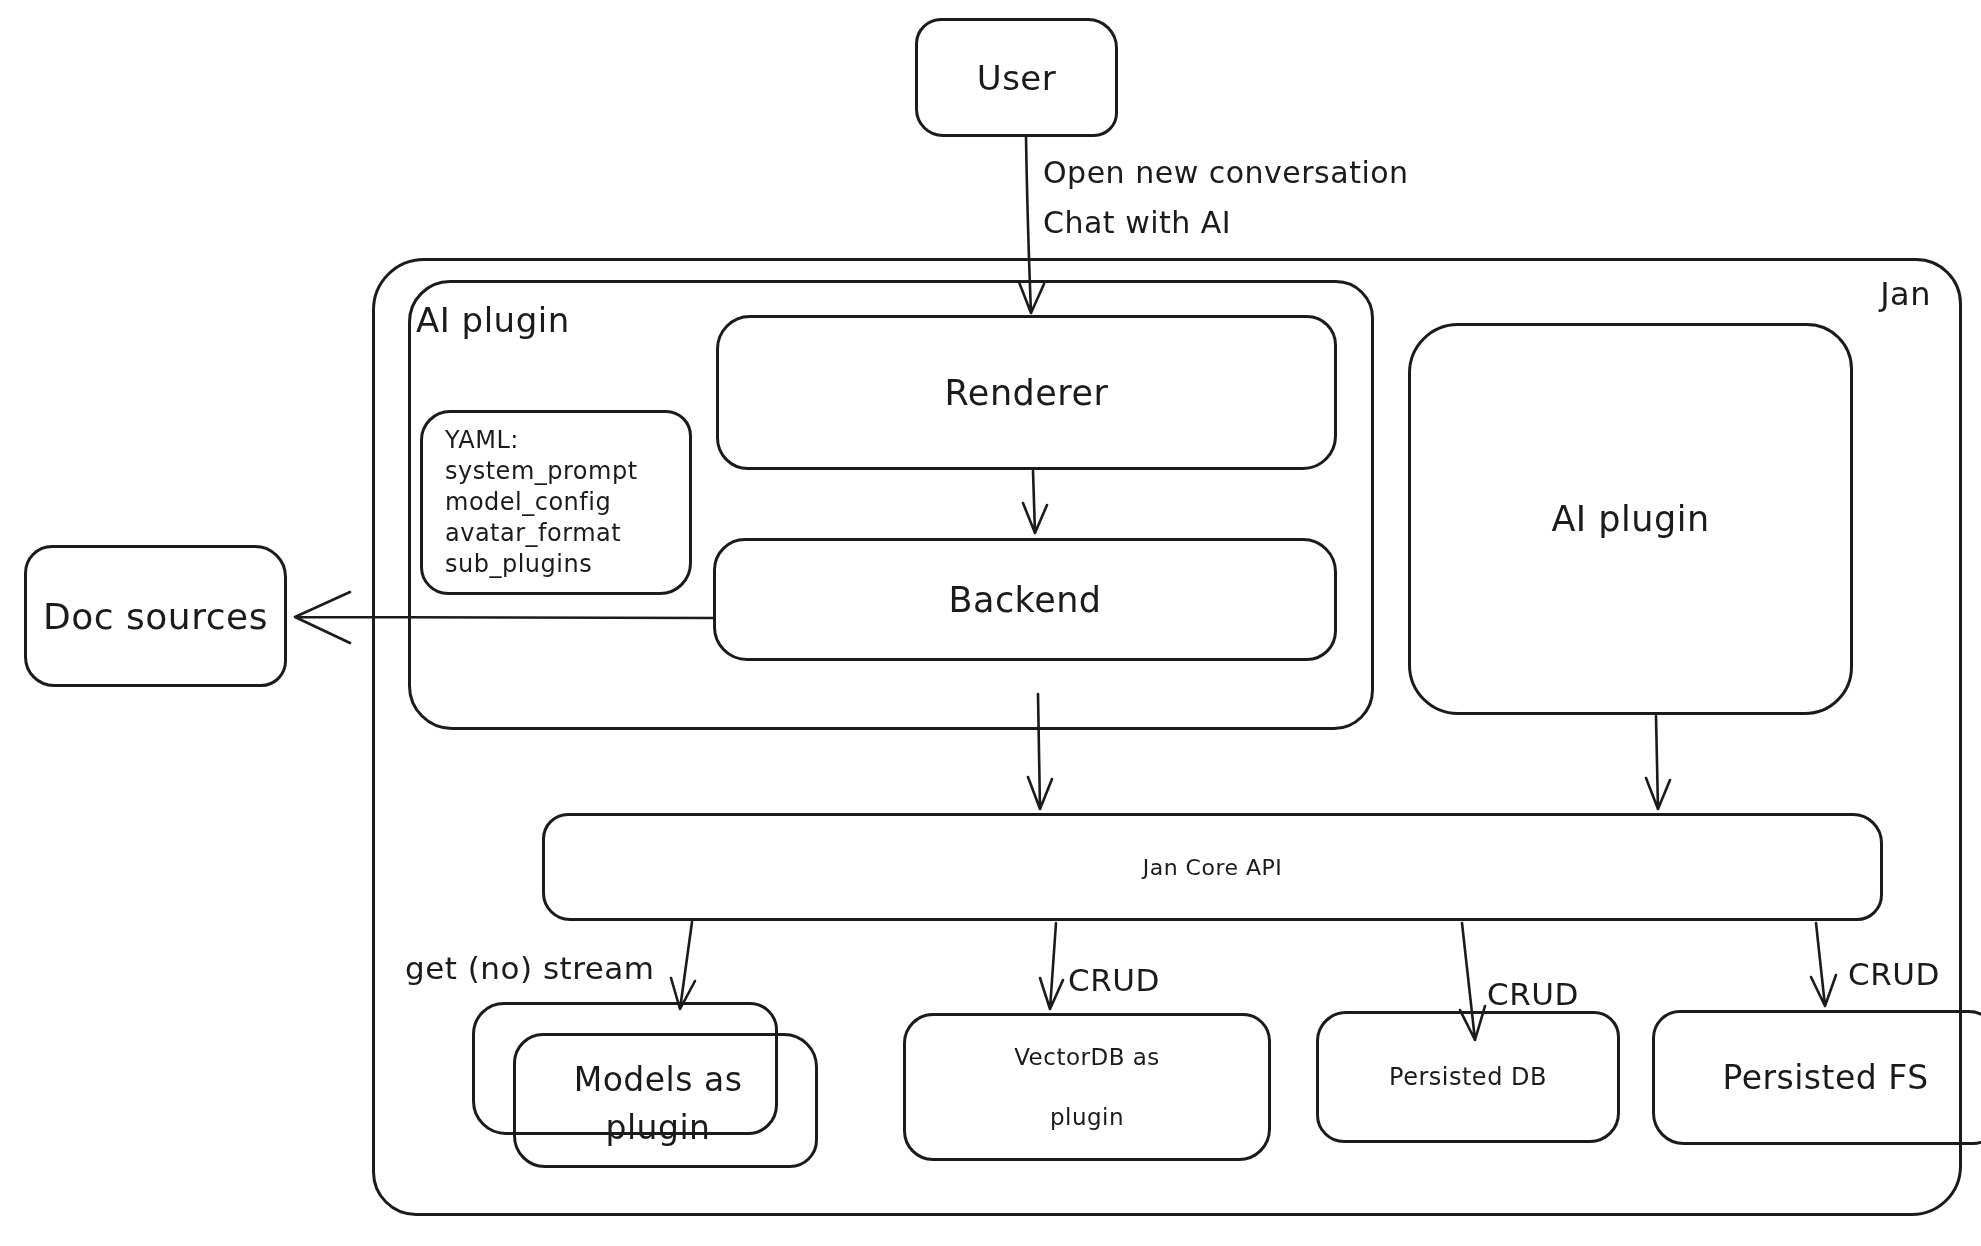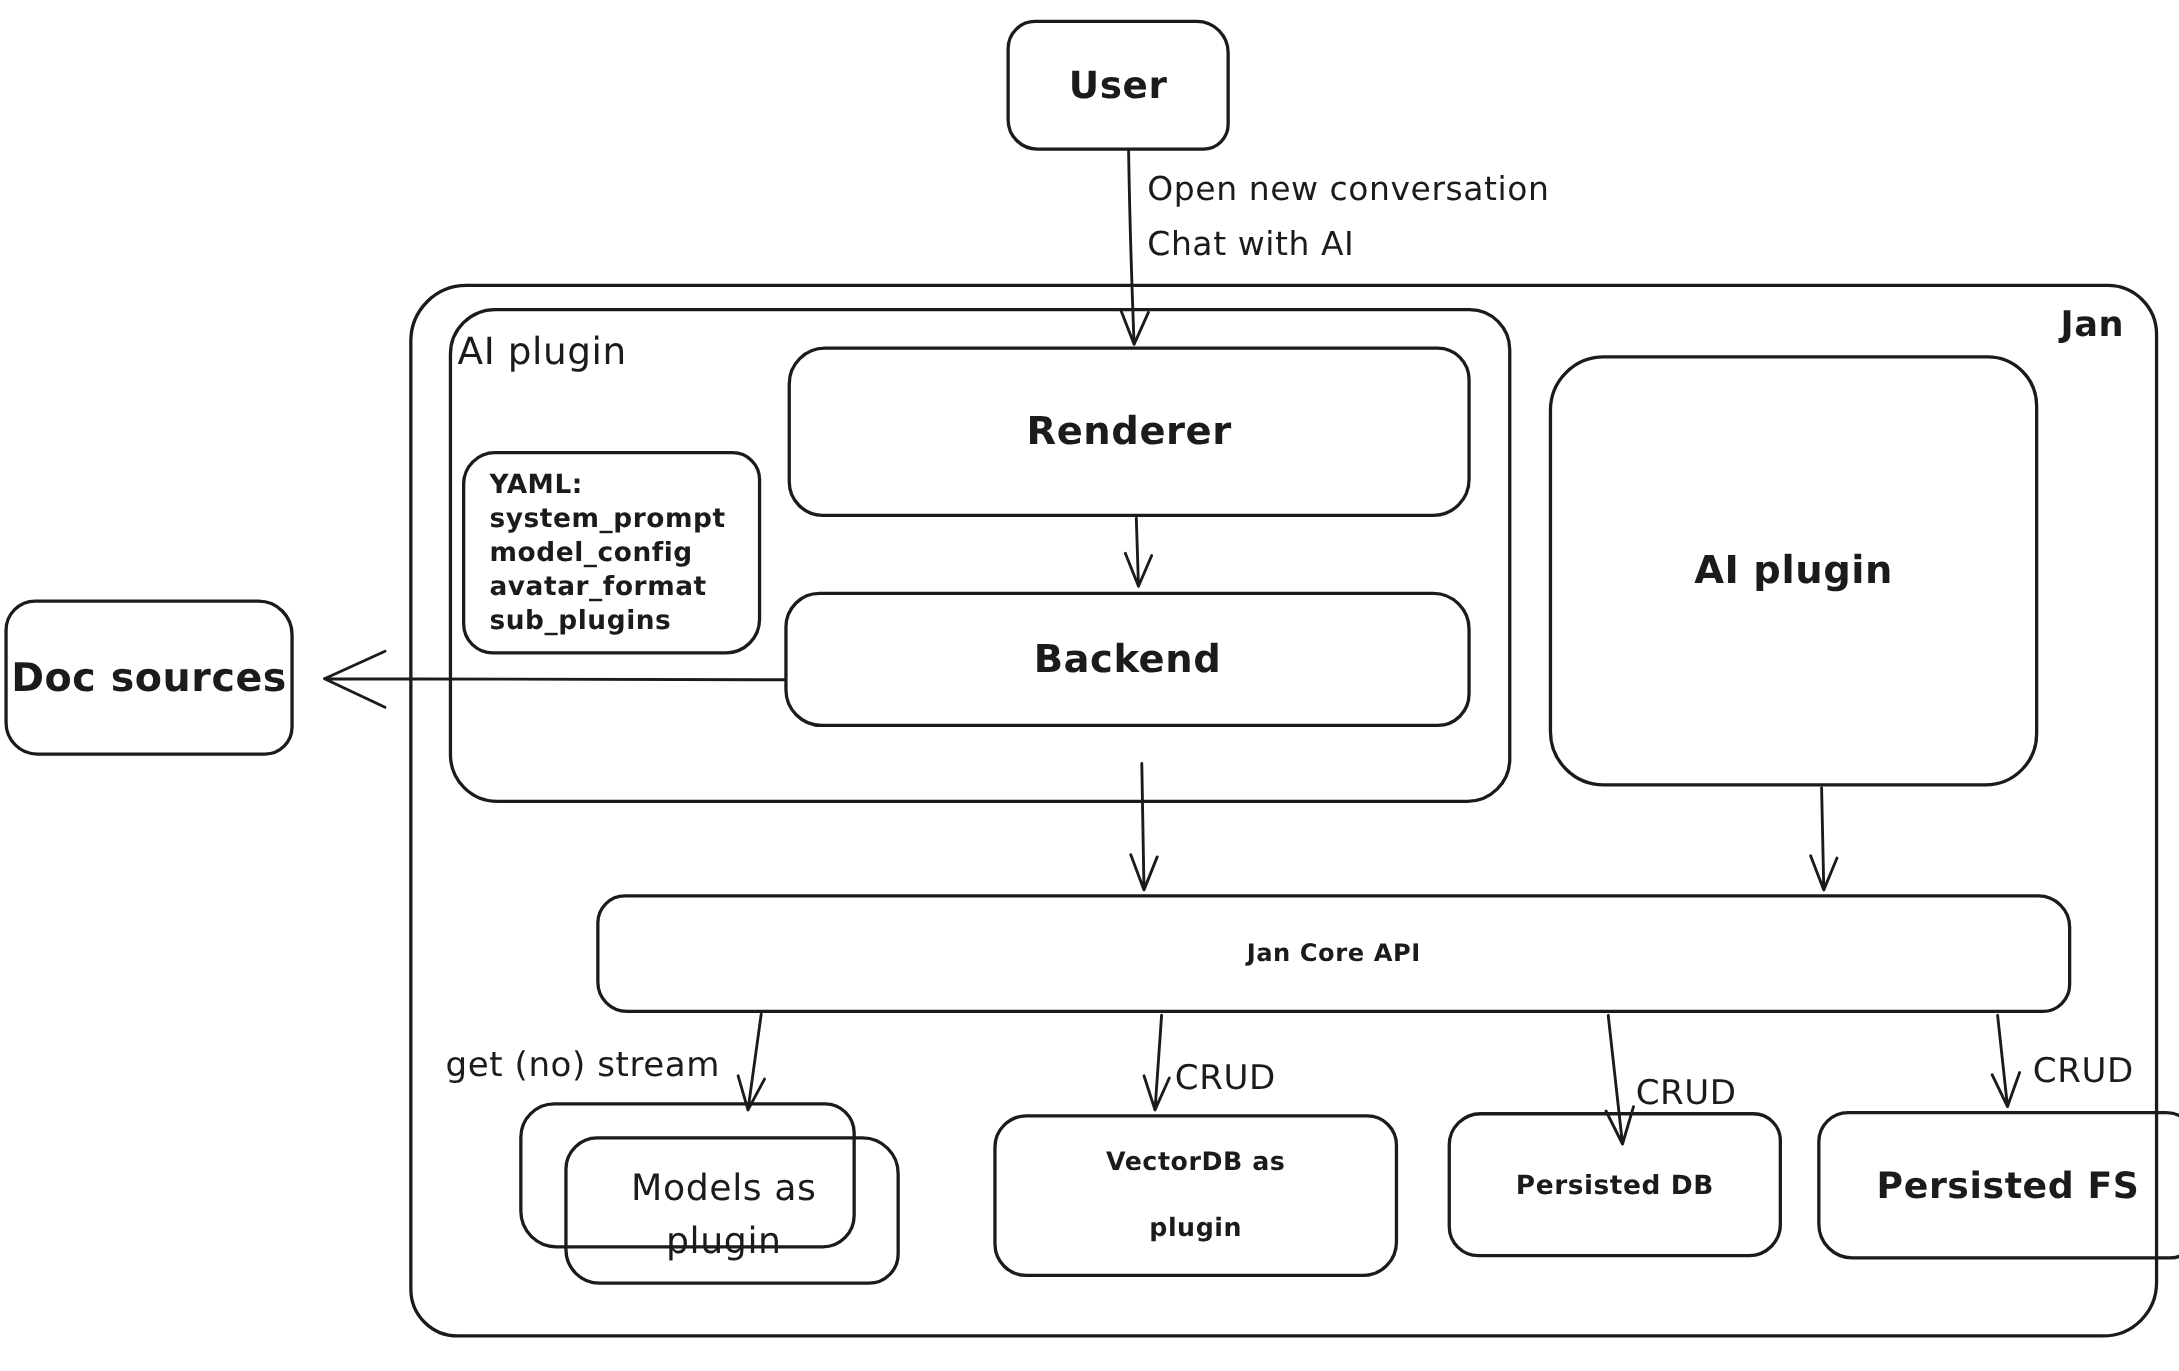--- a/index.html
+++ b/index.html
@@ -18,39 +18,38 @@
     position:absolute;
     border:3px solid #1b1b1b;
     background:transparent;
     box-sizing:border-box;
     display:flex;
     align-items:center;
     justify-content:center;
     text-align:center;
     letter-spacing:.5px;
     color:#1b1b1b;
-    font-weight:bold;
   }
   .lbl{
     position:absolute;
     white-space:nowrap;
     letter-spacing:.5px;
     color:#1b1b1b;
   }
   
   #user-box{left:915px;top:18px;width:203px;height:119px;border-radius:26px 30px 24px 28px;font-size:34px;}
   #jan-box{left:372px;top:258px;width:1590px;height:958px;border-radius:52px 46px 50px 44px;}
   #jan-label{position:absolute;top:14px;right:28px;font-size:32px;letter-spacing:.5px;}
   #ai-plugin-wrapper{left:408px;top:280px;width:966px;height:450px;border-radius:42px 38px 40px 44px;}
   #ai-plugin-wrapper-label{left:416px;top:300px;font-size:34px;}
   #yaml-box{left:420px;top:410px;width:272px;height:185px;border-radius:30px 26px 32px 28px;font-size:24px;line-height:31px;align-items:flex-start;justify-content:flex-start;text-align:left;padding:12px 0 0 22px;display:block;}
   #renderer-box{left:716px;top:315px;width:621px;height:155px;border-radius:34px 30px 34px 32px;font-size:35px;}
   #backend-box{left:713px;top:538px;width:624px;height:123px;border-radius:32px 34px 30px 34px;font-size:35px;}
   #ai-plugin-right-box{left:1408px;top:323px;width:445px;height:392px;border-radius:50px 46px 48px 50px;font-size:35px;}
-  #doc-sources-box{left:4px;top:545px;width:263px;height:142px;border-radius:28px 32px 26px 30px;font-size:36px;}
+  #doc-sources-box{left:24px;top:545px;width:263px;height:142px;border-radius:28px 32px 26px 30px;font-size:36px;}
   #jan-core-api-box{left:542px;top:813px;width:1341px;height:108px;border-radius:26px 30px 26px 28px;font-size:22px;}
   #models-back-box{left:472px;top:1002px;width:306px;height:133px;border-radius:32px 28px 30px 34px;}
   #models-front-box{left:513px;top:1033px;width:305px;height:135px;border-radius:30px 34px 28px 32px;}
   #models-text{left:472px;top:1056px;width:372px;text-align:center;font-size:33px;line-height:48px;letter-spacing:.5px;position:absolute;}
   #vectordb-box{left:903px;top:1013px;width:368px;height:148px;border-radius:30px 28px 32px 30px;font-size:23px;line-height:60px;flex-direction:column;}
   #persisted-db-box{left:1316px;top:1011px;width:304px;height:132px;border-radius:30px 26px 30px 28px;font-size:24px;}
   #persisted-fs-box{left:1652px;top:1010px;width:347px;height:135px;border-radius:28px 30px 26px 32px;font-size:33px;}
   
   #user-edge-label{left:1043px;top:148px;font-size:30px;line-height:50px;}
   #get-stream-label{left:373px;top:950px;font-size:31px;padding-left:32px;}

